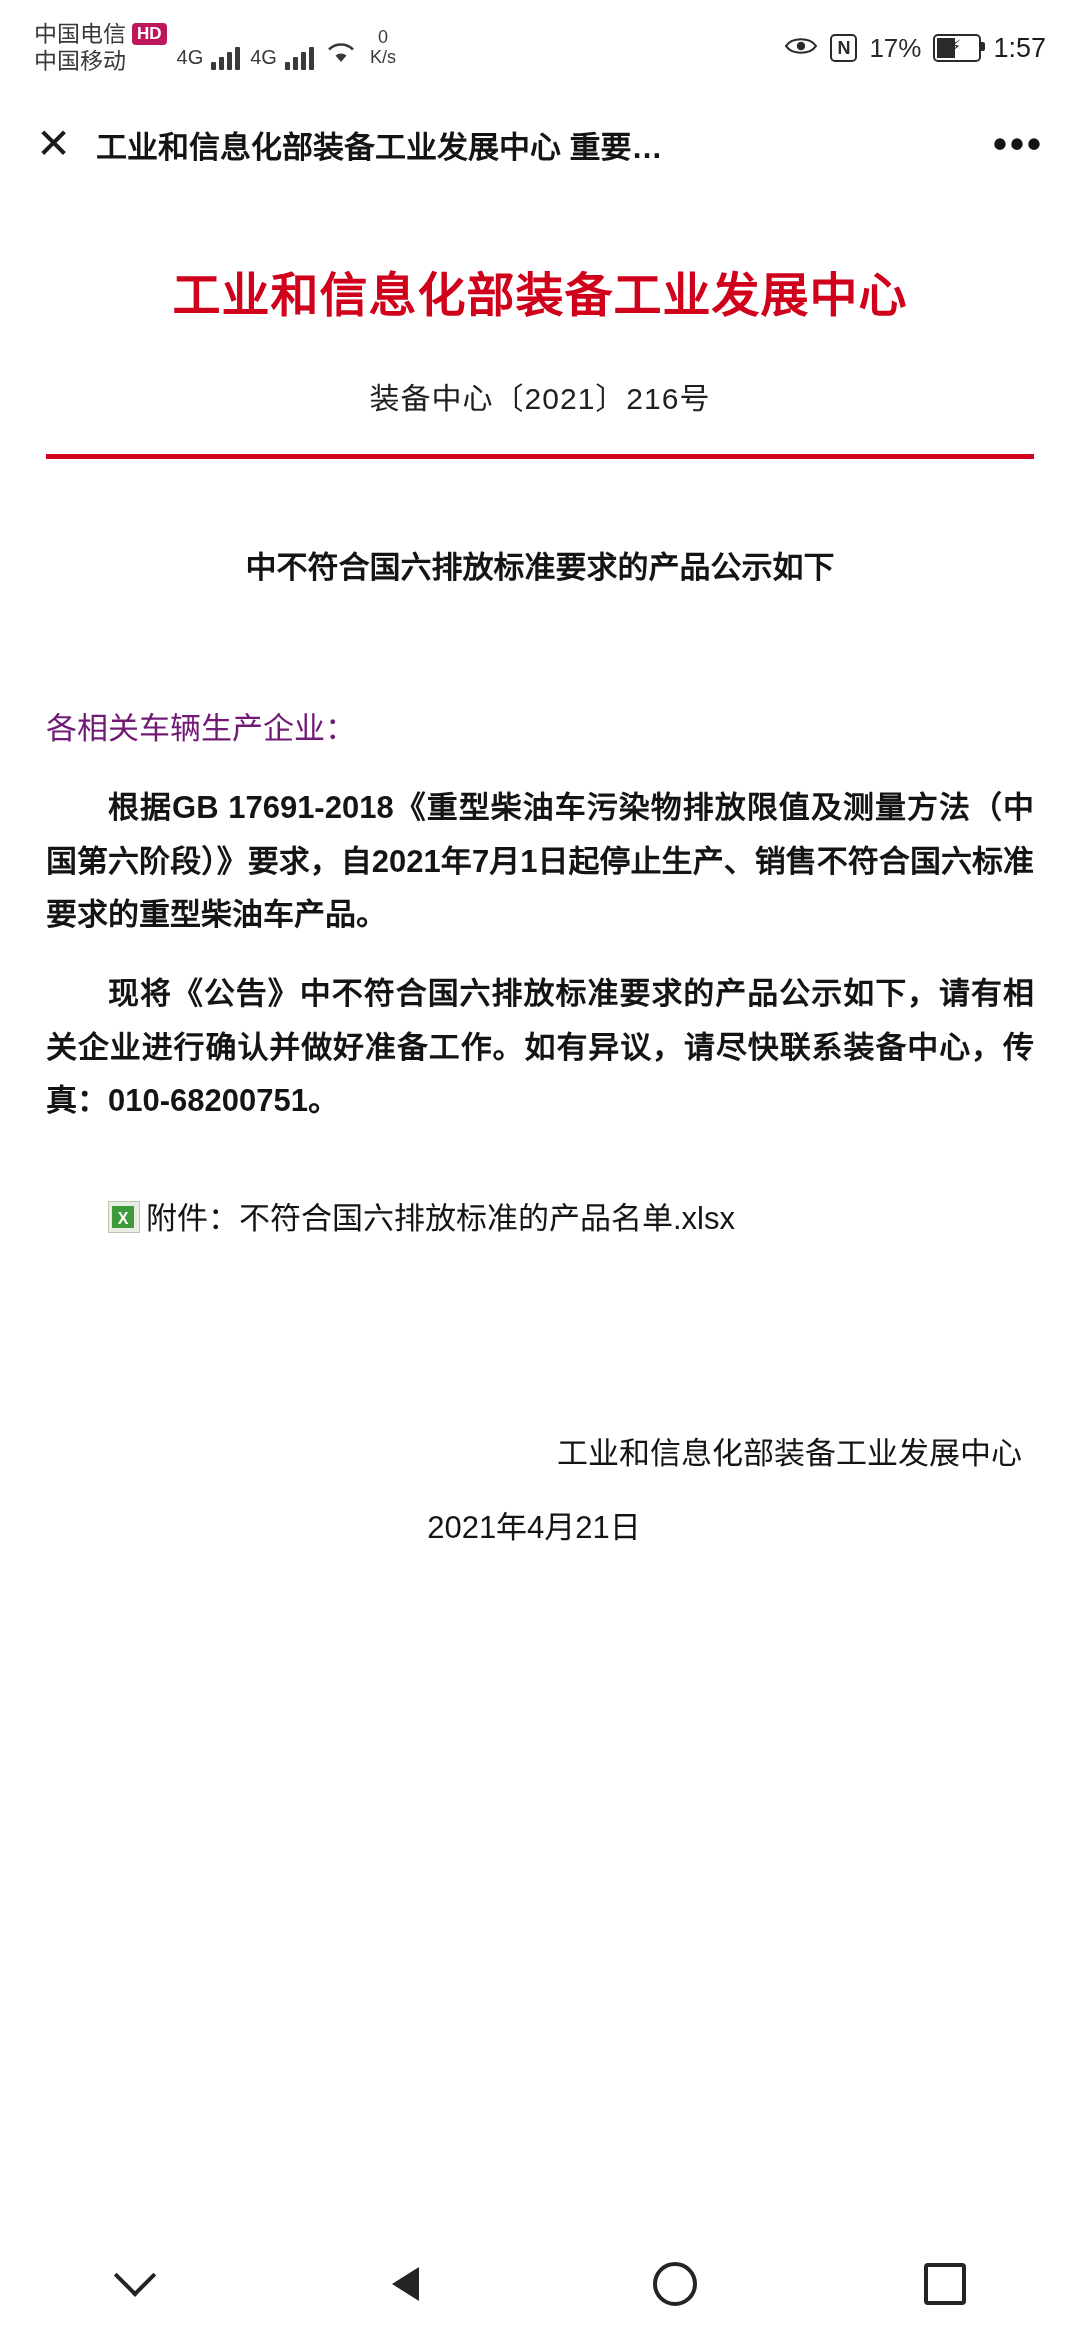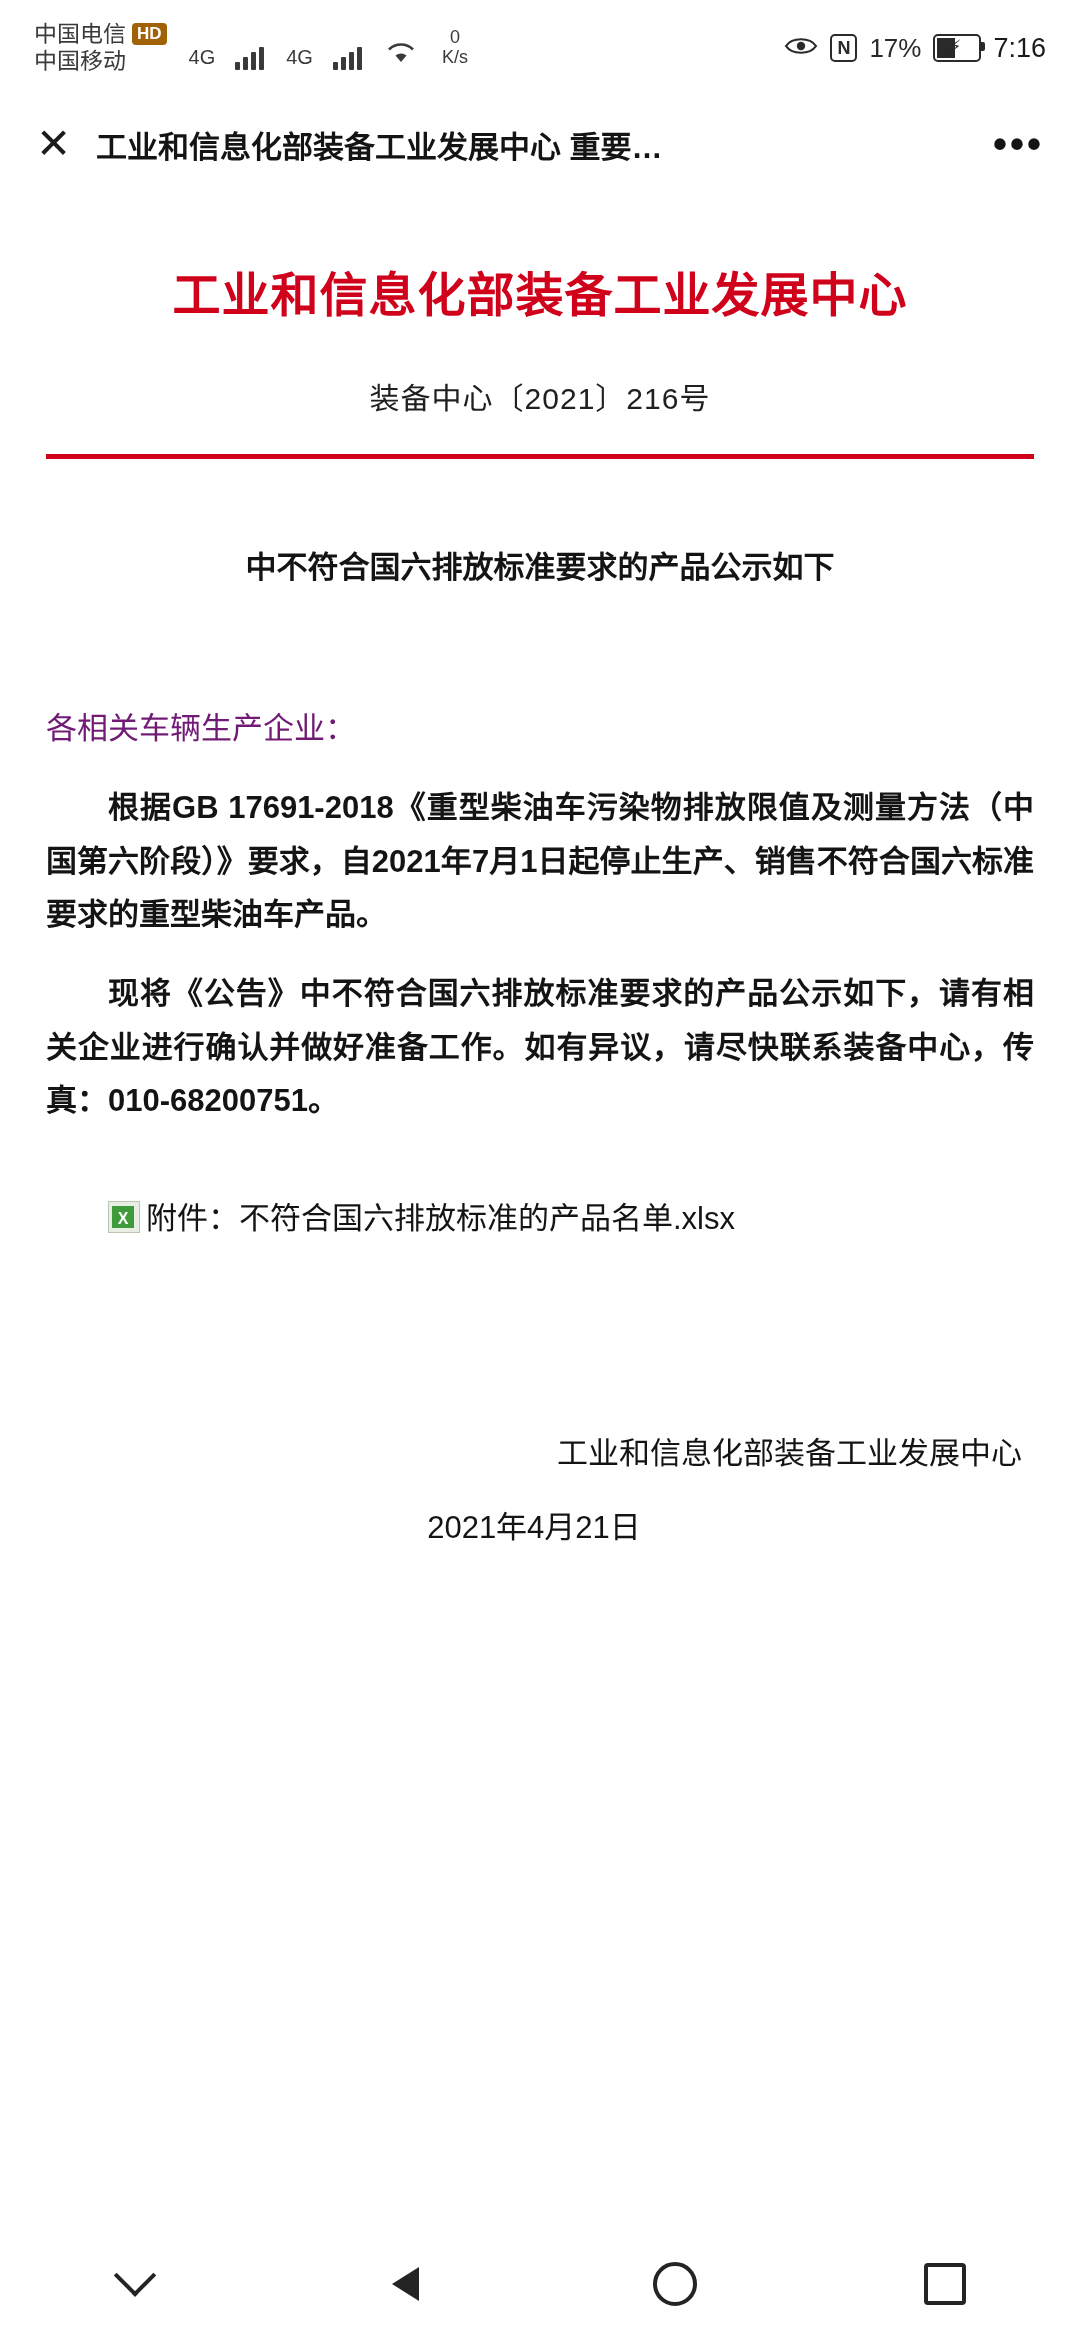--- a/index.html
+++ b/index.html
@@ -23,33 +23,33 @@
     align-items: center;
     justify-content: space-between;
     padding: 0 34px;
     box-sizing: border-box;
     font-size: 24px;
     color: #2a2a2a;
   }
   .status-left {
     display: flex;
     align-items: center;
-    gap: 20px;
+    gap: 8px;
   }
   .carriers {
     display: flex;
     flex-direction: column;
     justify-content: center;
     line-height: 1.18;
     font-size: 23px;
     color: #3a3a3a;
   }
   .hd-badge {
     display: inline-block;
-    background: #a16207;
+    background: #be185d;
     color: #fff;
     font-size: 17px;
     font-weight: bold;
     border-radius: 4px;
     padding: 1px 5px;
     vertical-align: middle;
     margin-left: 6px;
   }
   .carrier-row1 { display: flex; align-items: center; }
   .net-4g {
@@ -362,21 +362,21 @@
         <path d="M2 11 C8 2, 26 2, 32 11 C26 20, 8 20, 2 11 Z" fill="none" stroke="#2a2a2a" stroke-width="2.2"></path>
         <circle cx="17" cy="11" r="4.2" fill="#2a2a2a"></circle>
       </svg>
     </span>
     <span class="nfc-badge">N</span>
     <span>17%</span>
     <span class="battery">
       <span class="fill"></span>
       <span class="bolt">⚡</span>
     </span>
-    <span class="clock">7:16</span>
+    <span class="clock">1:57</span>
   </div>
 </div>
 
 <div class="app-header">
   <span class="close-icon">✕</span>
   <div class="header-title">工业和信息化部装备工业发展中心 重要…</div>
   <span class="more-icon">•••</span>
 </div>
 
 <div class="doc">

